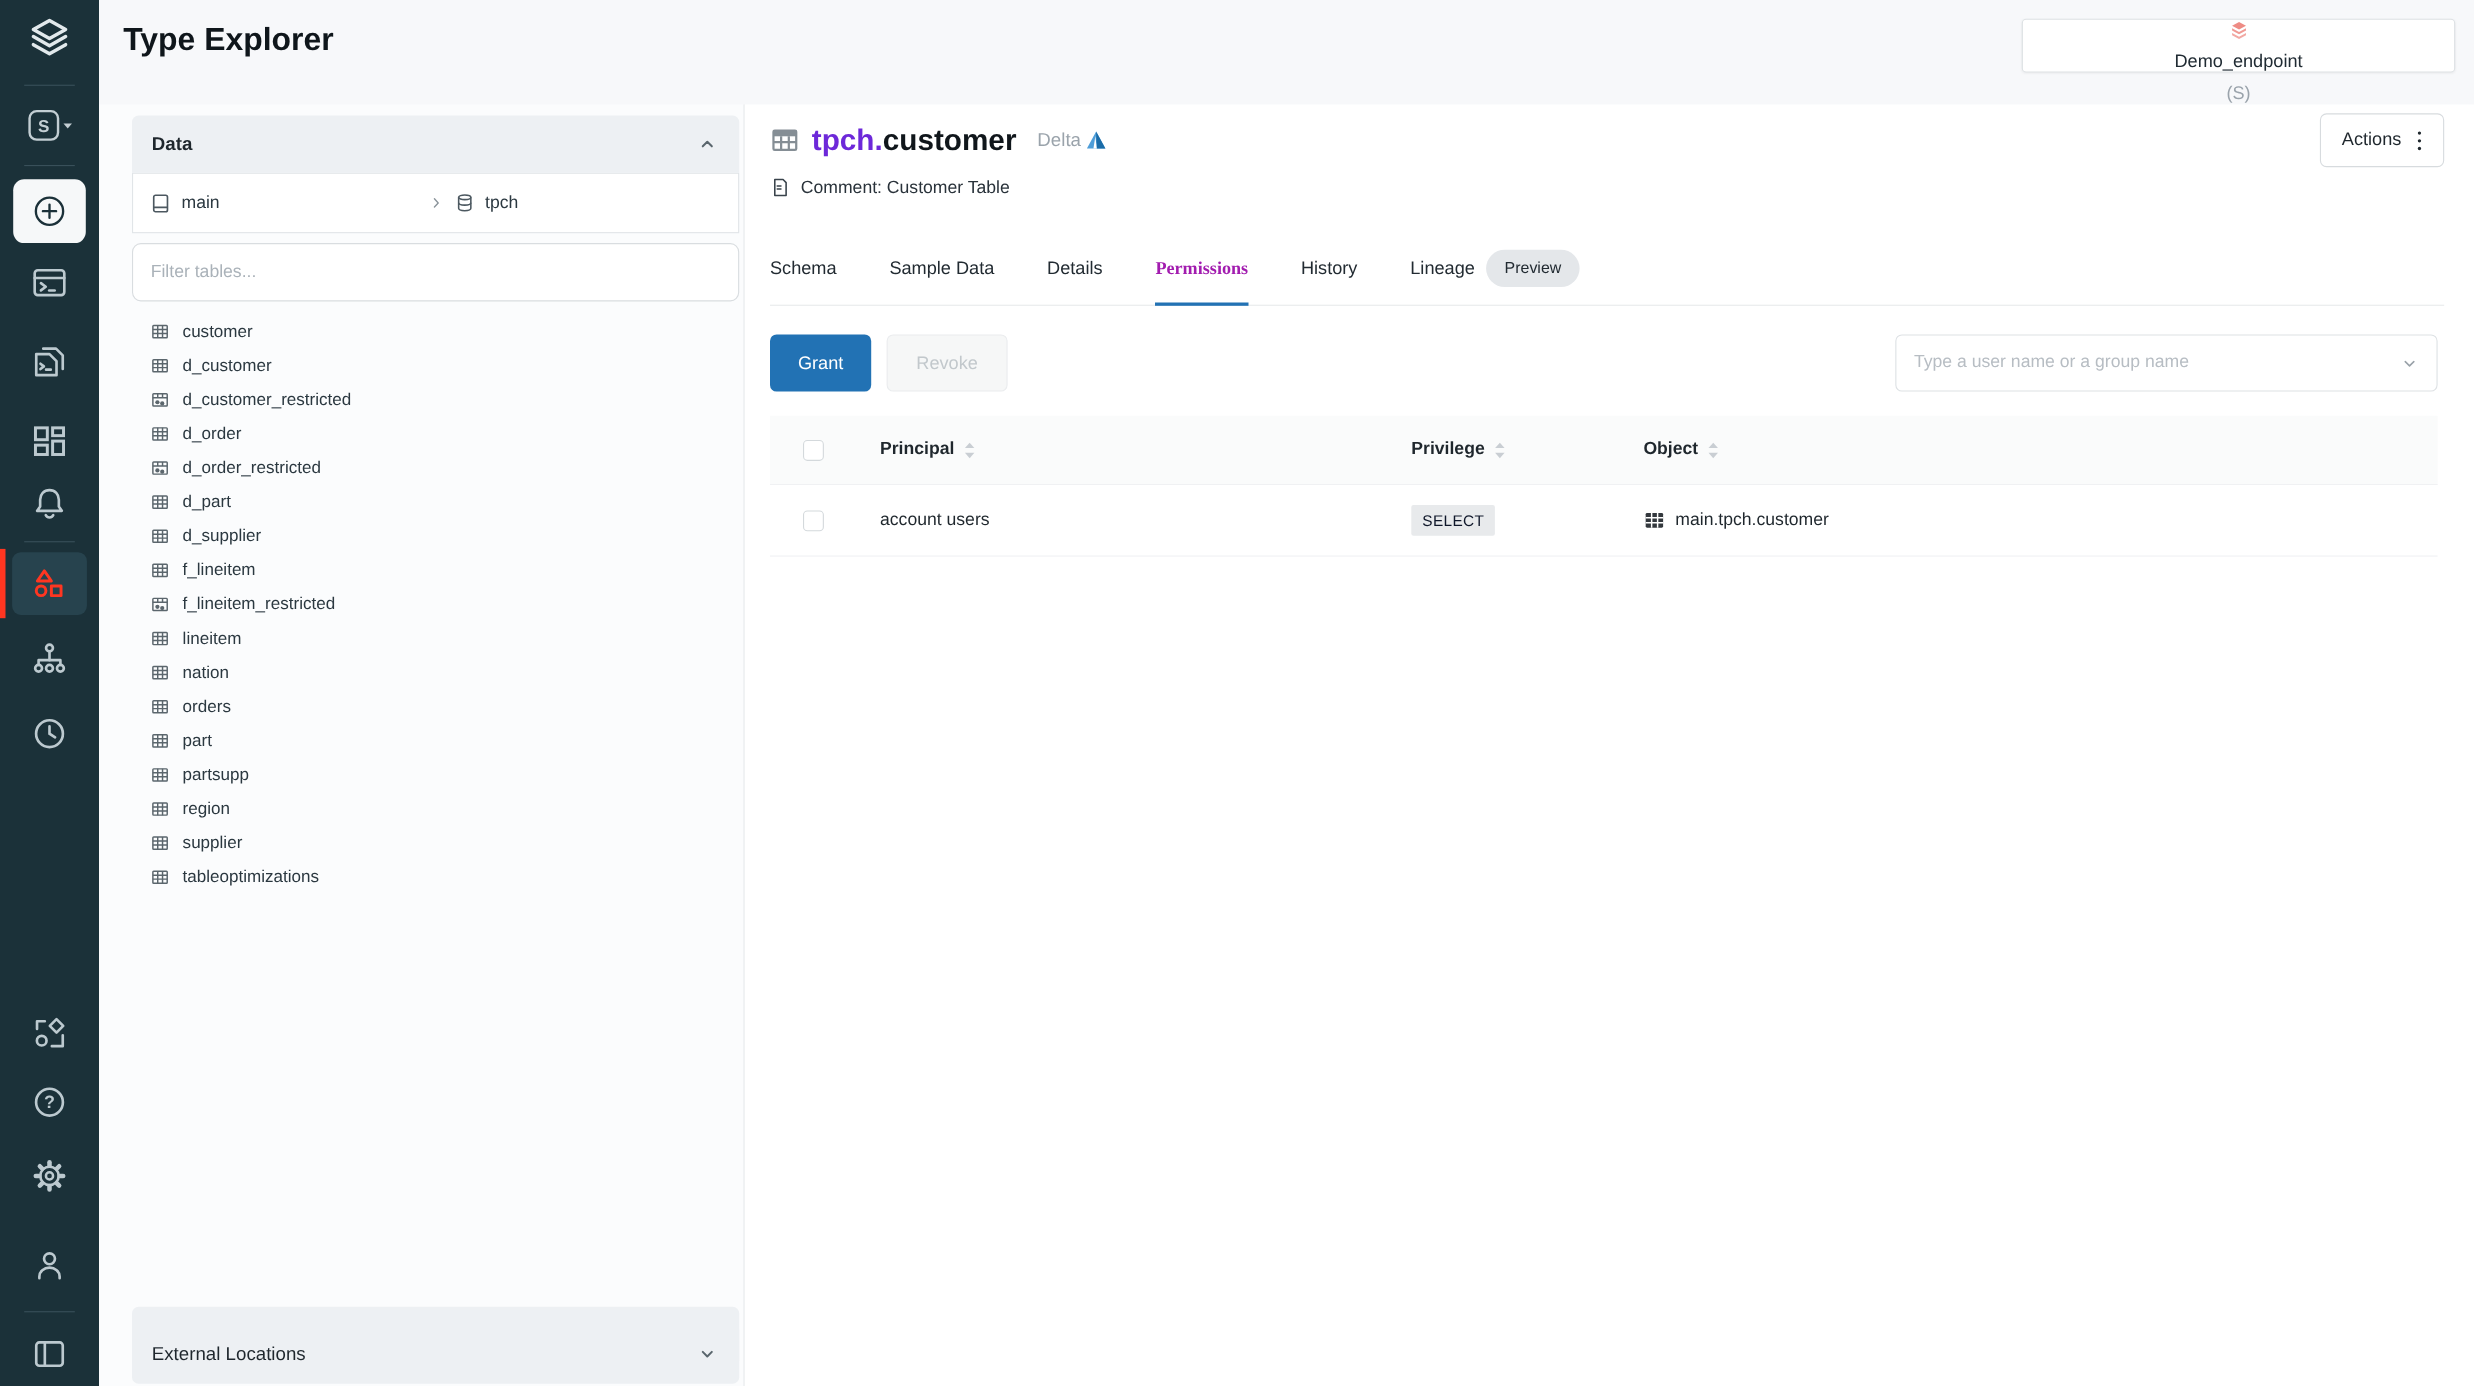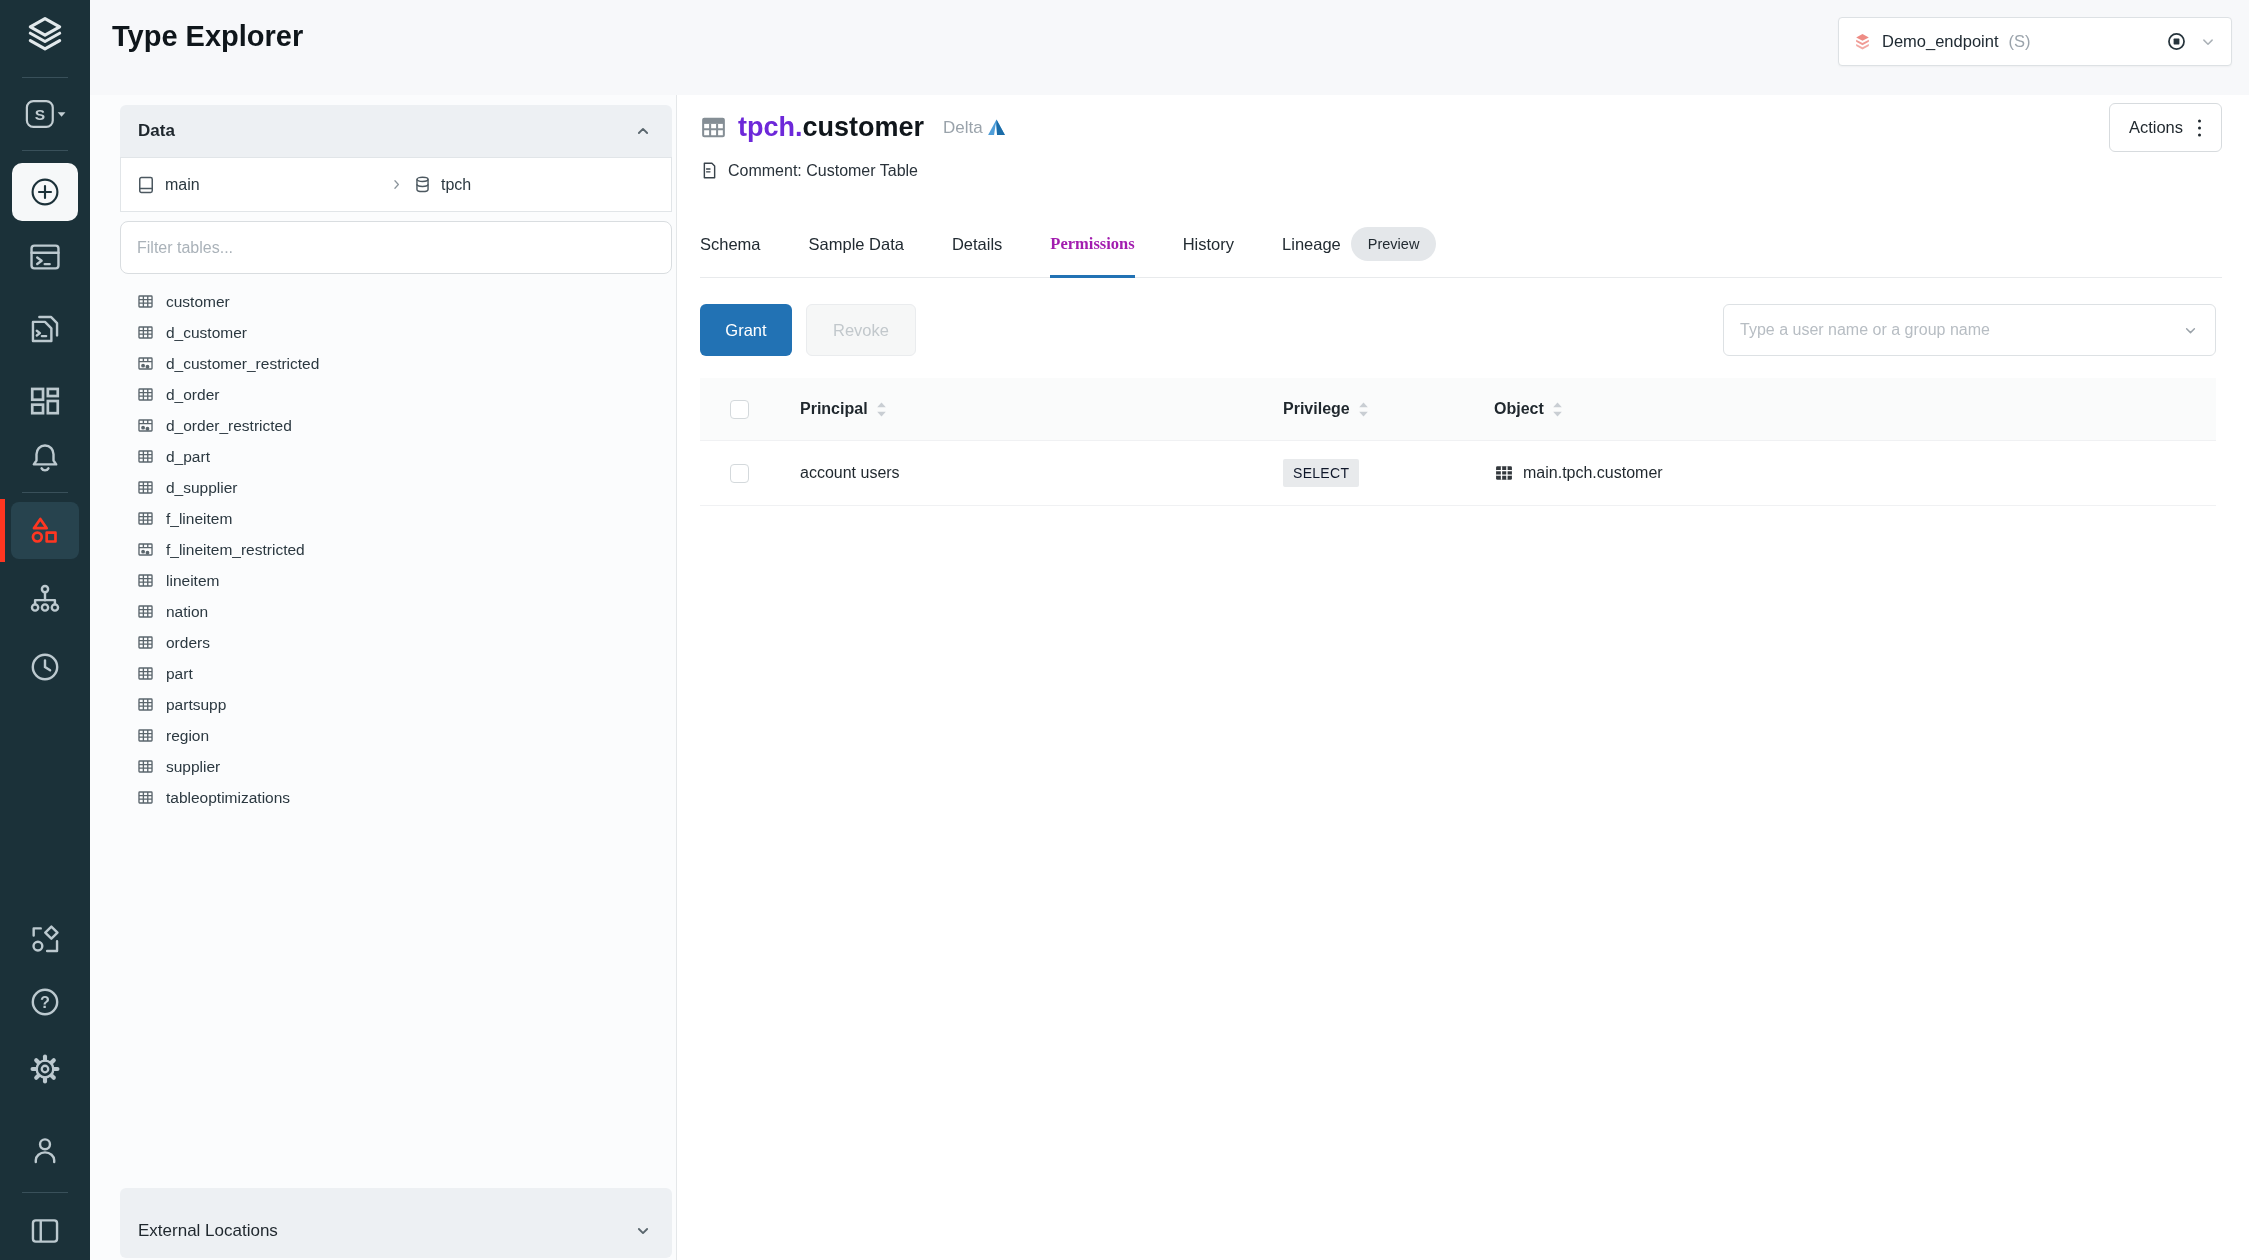--- a/index.html
+++ b/index.html
@@ -15,21 +15,21 @@
   
   .sidebar { position:absolute; left:0; top:0; width:90px; height:1260px; background:#1b3139; }
   .snav { position:absolute; left:0; width:90px; display:flex; justify-content:center; cursor:pointer; }
   .sdivider { position:absolute; left:22px; width:46px; height:1px; background:#39505a; }
   .create-btn { position:absolute; left:12px; top:163px; width:66px; height:58px; background:#f6f8f9; border-radius:10px; display:flex; align-items:center; justify-content:center; cursor:pointer; }
   .active-bar { position:absolute; left:0; top:499px; width:5px; height:63px; background:#ff3621; }
   .active-item { position:absolute; left:11px; top:502px; width:68px; height:57px; background:#27434e; border-radius:8px; display:flex; align-items:center; justify-content:center; cursor:pointer; }
 
   
   .page-title { position:absolute; left:112px; top:20px; font-size:29px; font-weight:700; color:#0f161b; }
-  .endpoint { position:absolute; left:1838px; top:17px; width:394px; height:49px; background:#fff; border:1px solid #dde1e4; border-radius:4px; display:flex; align-items:center; padding:0 14px; gap:10px; box-shadow:0 1px 2px rgba(0,0,0,.04); cursor:pointer; }
+  .endpoint { position:absolute; left:1838px; top:17px; width:394px; height:49px; background:#fff; border:1px solid #dde1e4; border-radius:4px; display:flex; align-items:center; padding:0 14px; gap:10px; box-shadow:0 1px 2px rgba(0,0,0,.04); cursor:pointer;flex-direction:column; }
   .endpoint .ep-name { font-size:16.5px; color:#202b33; }
   .endpoint .ep-size { font-size:16.5px; color:#9aa3ab; }
   .endpoint .ep-right { margin-left:auto; display:flex; align-items:center; gap:12px; }
 
   
   .left-col-bg { position:absolute; left:90px; top:95px; width:586px; height:1165px; background:#fbfcfd; }
   .divider-v { position:absolute; left:676px; top:95px; width:1px; height:1165px; background:#e4e7e9; }
   .lp { position:absolute; left:120px; width:552px; }
   .data-header { top:105px; height:52px; background:#edf0f3; border-radius:6px 6px 0 0; display:flex; align-items:center; justify-content:space-between; padding:0 18px; }
   .data-header .lbl { font-size:17px; font-weight:600; color:#1f272d; }

